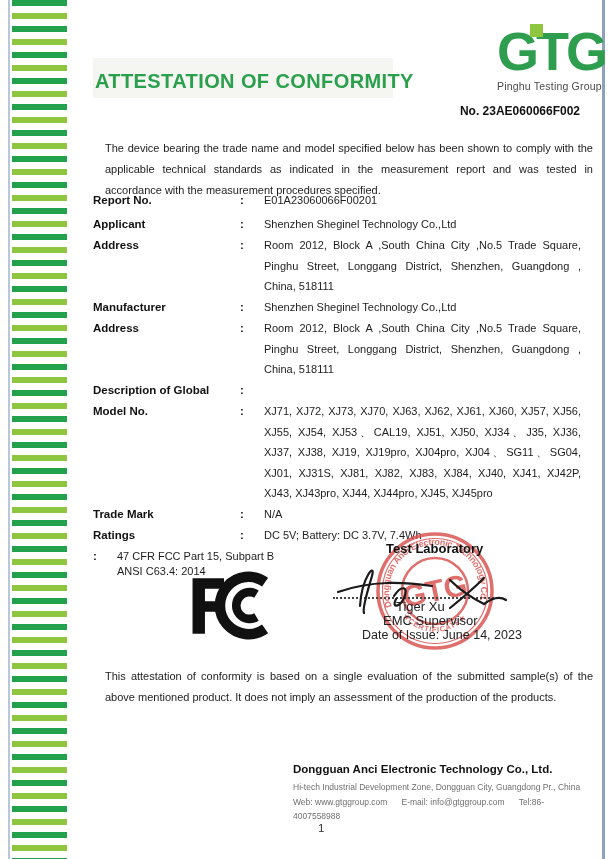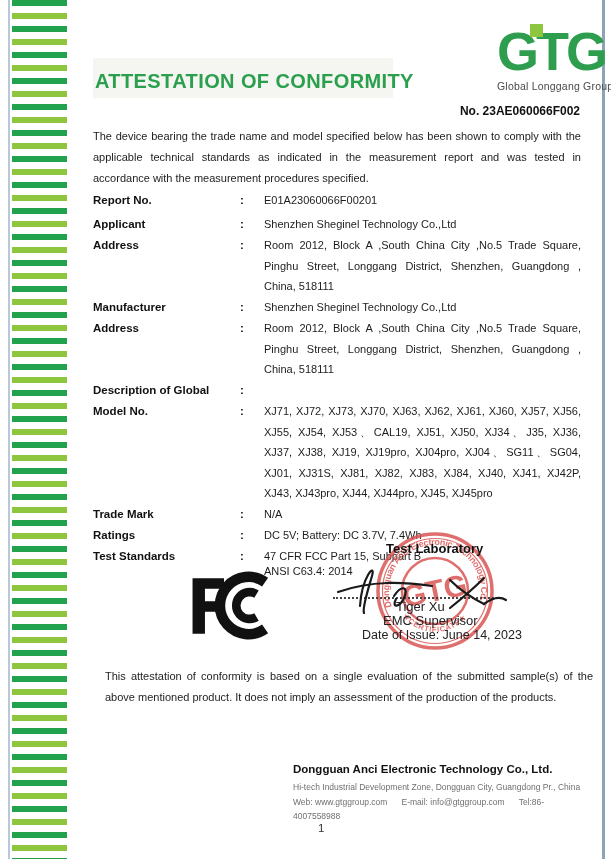--- a/index.html
+++ b/index.html
@@ -31,21 +31,21 @@
   .logo-mark{position:relative;display:inline-block;line-height:1;}
   .logo-text{
     font-size:54px;font-weight:800;color:#2E9E4E;letter-spacing:-3px;
     font-family:"Liberation Sans", sans-serif;
   }
   .logo-dot{position:absolute;left:33px;top:0px;width:13px;height:13px;background:#8FC640;}
   .logo-tagline{margin-top:2px;font-size:10.5px;color:#4a4a4a;letter-spacing:0.2px;white-space:nowrap;}
   .doc-no{position:absolute;right:31px;top:104px;font-size:12px;font-weight:bold;color:#111;}
   
   .intro{
-    position:absolute;left:93px;top:126px;width:488px;margin:0;
+    position:absolute;left:93px;top:126px;width:488px;margin:12px;
     font-size:11px;line-height:21px;text-align:justify;color:#1d1d1d;
   }
   .fields{position:absolute;left:93px;top:190px;width:488px;}
   .field-row{display:flex;align-items:flex-start;margin-bottom:0.5px;}
   .field-label{width:147px;flex:none;font-size:11.5px;font-weight:bold;color:#111;line-height:20.5px;}
   .field-colon{width:16px;flex:none;font-size:11.5px;font-weight:bold;color:#111;line-height:20.5px;}
   .field-value{flex:1;font-size:11px;line-height:20.5px;color:#1d1d1d;text-align:justify;margin-left:8px;}
   .row-report{margin-bottom:3.5px;}
   .preline{white-space:pre-line;line-height:15px;padding-top:3px;text-align:left;}
   
@@ -79,21 +79,21 @@
   <div class="edge-right"></div>
 
   <div class="title-band"></div>
   <div class="title">ATTESTATION OF CONFORMITY</div>
 
   <div class="logo">
     <div class="logo-mark">
       <span class="logo-text">GTG</span>
       <span class="logo-dot"></span>
     </div>
-    <div class="logo-tagline">Global Longgang Group</div>
+    <div class="logo-tagline">Pinghu Testing Group</div>
   </div>
   <div class="doc-no">No. 23AE060066F002</div>
 
   <p class="intro">The device bearing the trade name and model specified below has been shown to comply with the applicable technical standards as indicated in the measurement report and was tested in accordance with the measurement procedures specified.</p>
 
   <div class="fields">
     <div class="field-row row-report">
       <span class="field-label">Report No.</span>
       <span class="field-colon">:</span>
       <span class="field-value">E01A23060066F00201</span>
@@ -131,21 +131,20 @@
       <span class="field-label">Trade Mark</span>
       <span class="field-colon">:</span>
       <span class="field-value">N/A</span>
     </div>
     <div class="field-row">
       <span class="field-label">Ratings</span>
       <span class="field-colon">:</span>
       <span class="field-value">DC 5V; Battery: DC 3.7V, 7.4Wh</span>
     </div>
     <div class="field-row">
-      <span class="field-label">Test Standards</span>
       <span class="field-colon">:</span>
       <span class="field-value preline">47 CFR FCC Part 15, Subpart B
 ANSI C63.4: 2014</span>
     </div>
   </div>
 
   <div class="fcc">
     <svg width="105" height="72" viewBox="0 0 110 72">
       <path d="M10,7 h33 v11 h-20 v13 h18 v11 h-18 v23 h-13 z" fill="#111"></path>
       <path d="M86,11 A30,30 0 1 0 86,60" fill="none" stroke="#111" stroke-width="11"></path>

